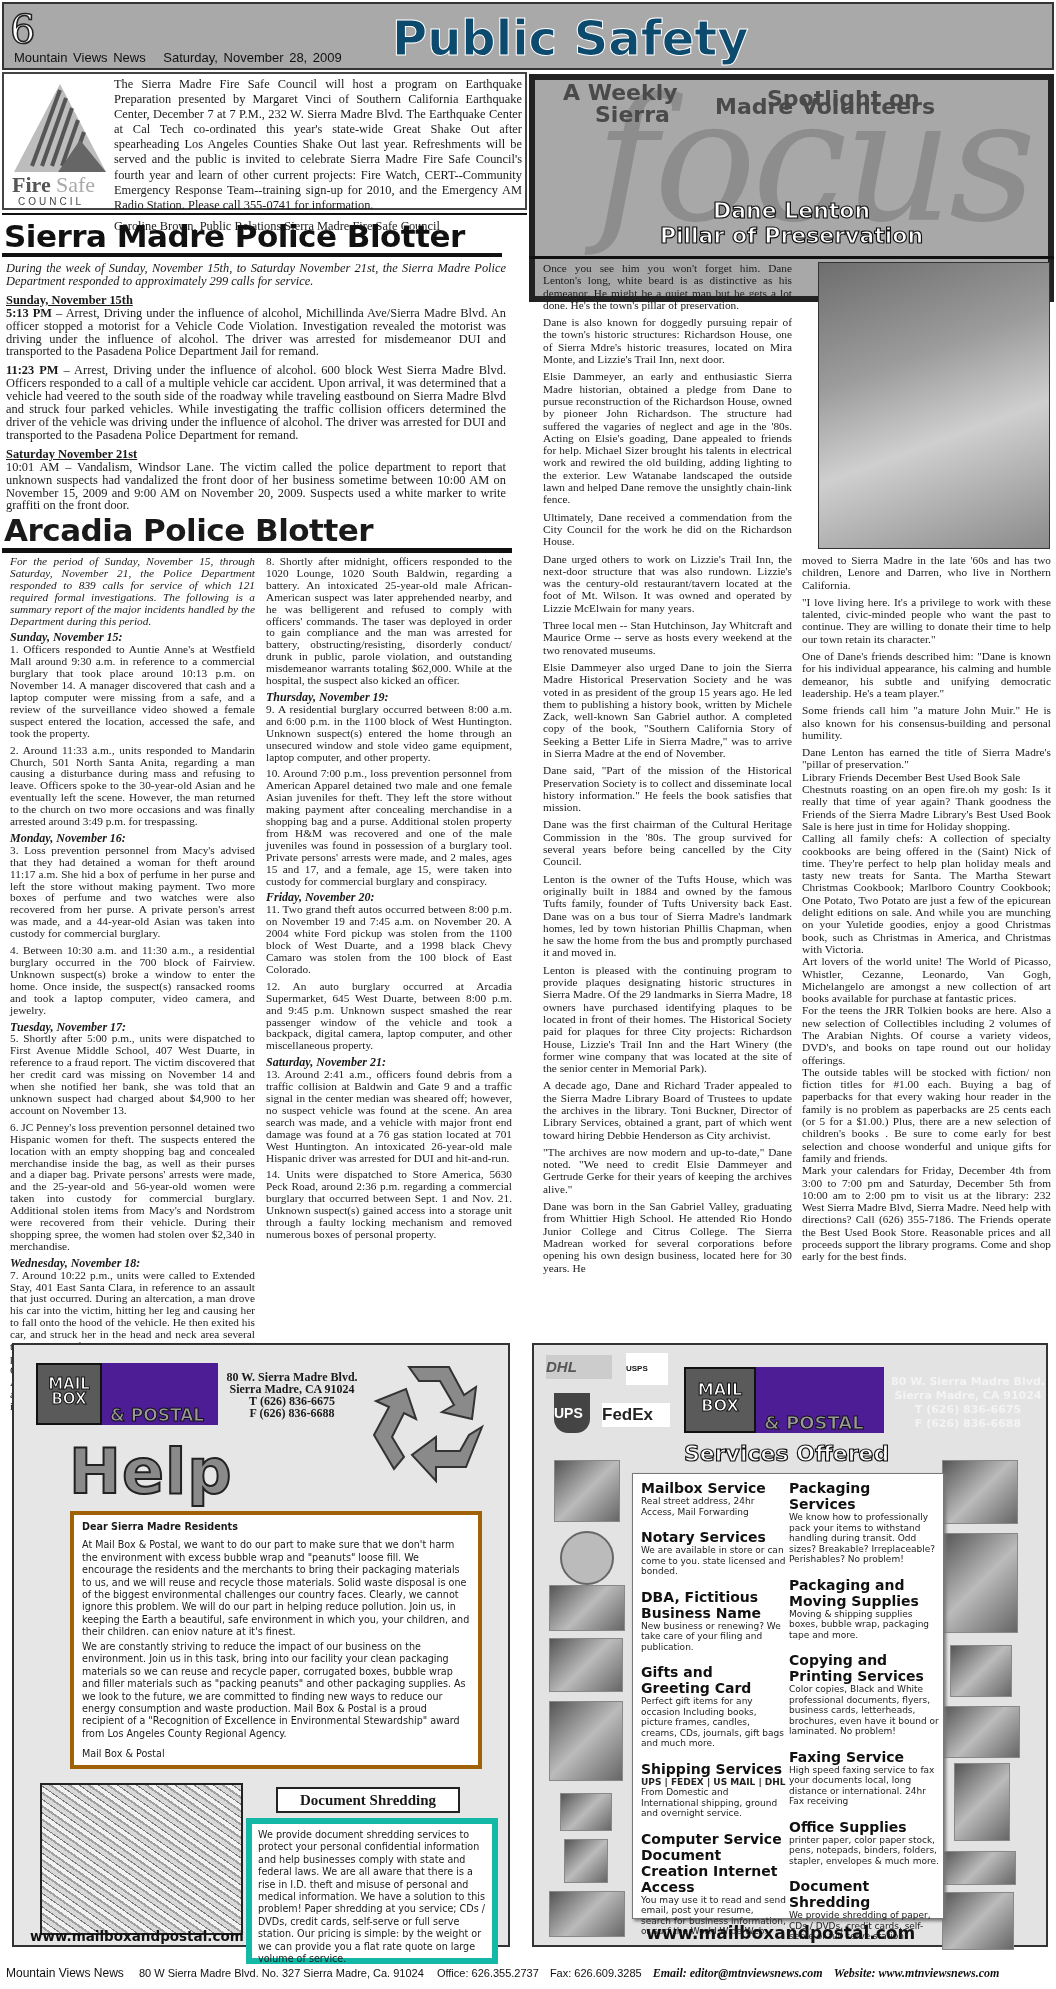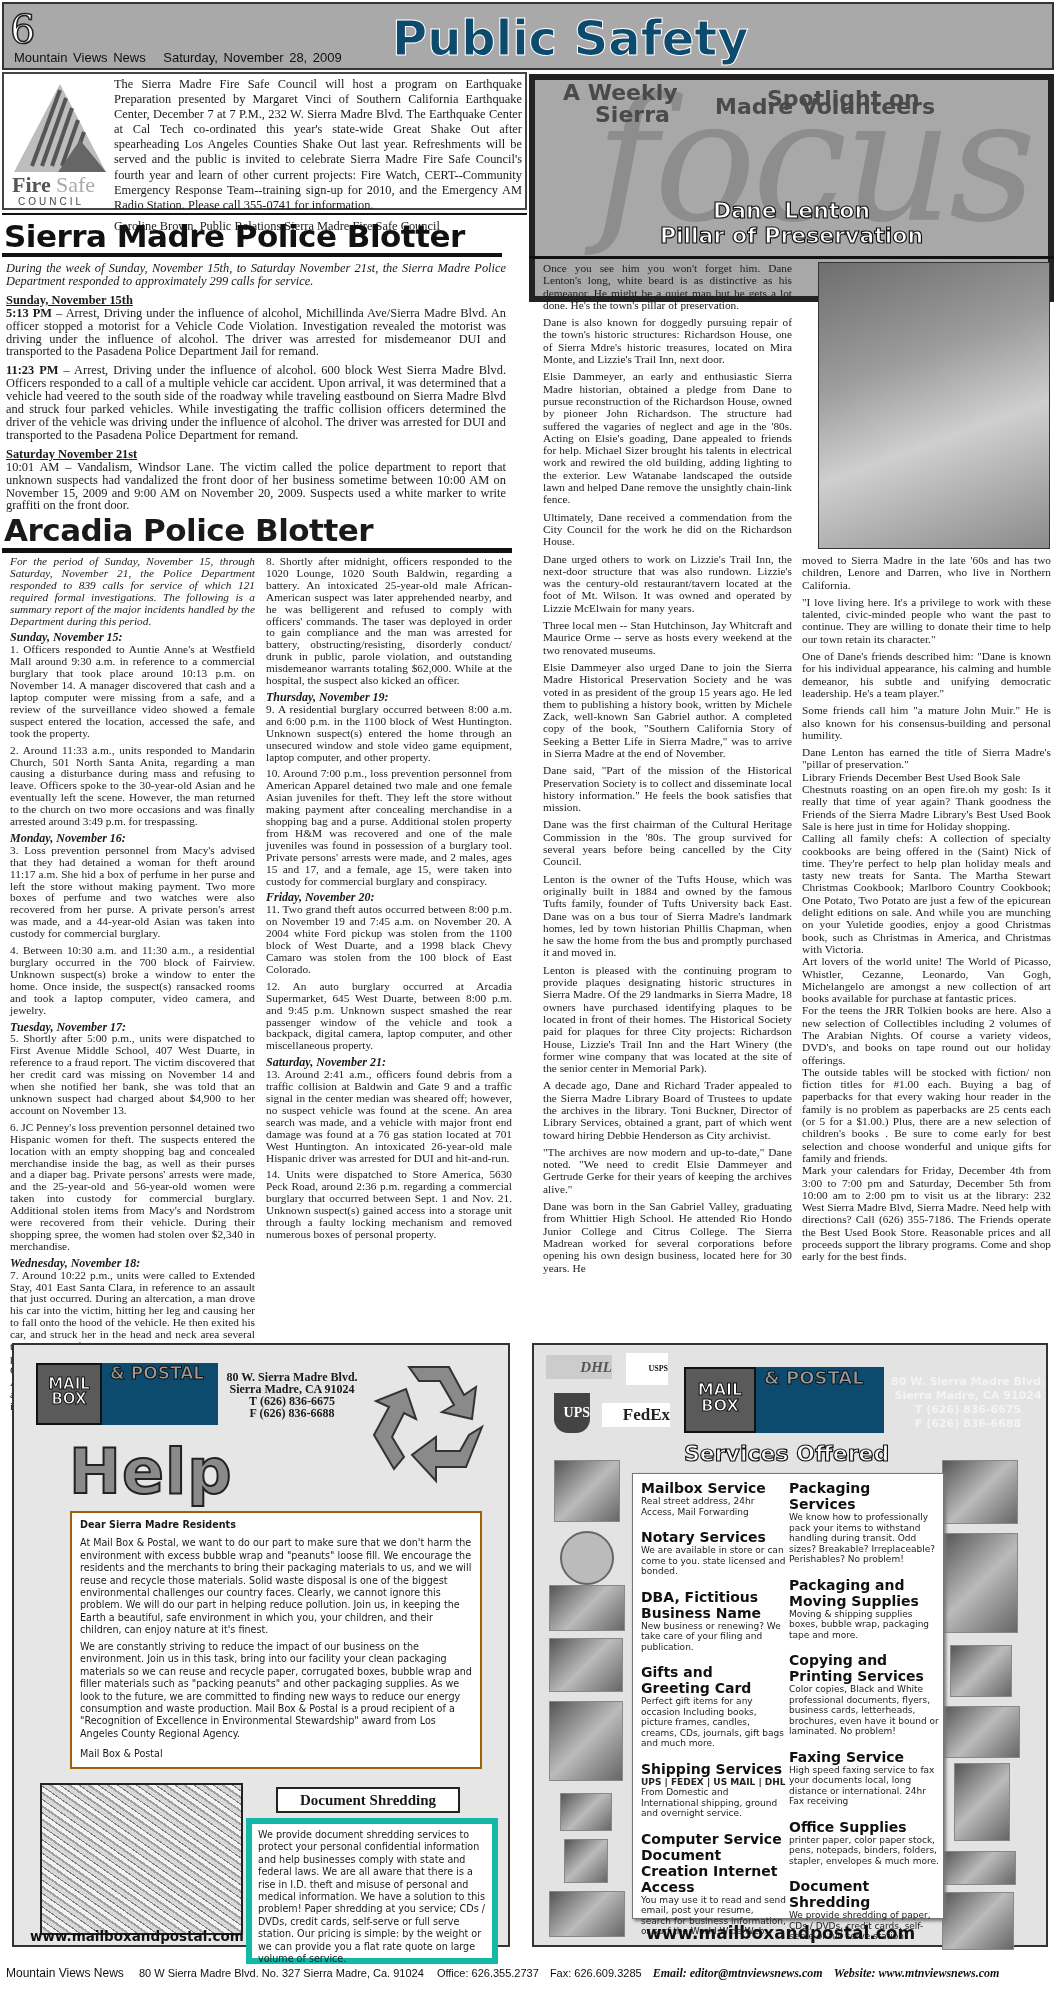--- a/index.html
+++ b/index.html
@@ -25,36 +25,36 @@
 .col{font-size:11.3px;line-height:11.9px;text-align:justify}
 .col p{margin-bottom:5px}
 .col .day{font-style:italic;font-weight:bold;font-size:12px;margin-top:3px}
 .focus{left:529px;top:74px;width:525px;height:228px;border:6px solid #222;background:#a8a8a8;overflow:hidden}
 .focus-word{left:60px;top:-18px;font-family:"DejaVu Serif",serif;font-style:italic;font-size:170px;color:#8d8d8d;letter-spacing:-4px}
 .focus-l1{font-family:"DejaVu Sans",sans-serif;font-weight:bold;font-size:22px;color:#4a4a4a;line-height:22px}
 .focus-name{left:0;width:513px;text-align:center;font-family:"DejaVu Sans",sans-serif;font-weight:bold;font-size:22px;color:#fff;-webkit-text-stroke:1.2px #111;line-height:25px}
 .photo{left:818px;top:262px;width:232px;height:287px;background:linear-gradient(160deg,#6e6e6e 0%,#9c9c9c 35%,#cfcfcf 60%,#8b8b8b 100%);border:1px solid #333}
 .ad-left{left:12px;top:1343px;width:498px;height:604px;border:2px solid #333;background:#e6e6e6}
 .ad-right{left:532px;top:1343px;width:516px;height:604px;border:2px solid #333;background:#e3e3e3}
-.mbp-logo{display:flex;align-items:flex-start;background:#0c4a6e}
+.mbp-logo{display:flex;align-items:flex-end;background:#4c1d95}
 .mbp-box{background:#5a5a5a;border:2px solid #111;color:#fff;font-family:"DejaVu Sans",sans-serif;font-weight:bold;text-align:center;-webkit-text-stroke:1px #111;line-height:1}
 .mbp-postal{font-family:"DejaVu Sans",sans-serif;font-weight:bold;color:#9a9a9a;-webkit-text-stroke:1px #111;padding:0 8px}
 .addr{font-family:"Liberation Serif",serif;font-weight:bold;text-align:center;line-height:12px;font-size:12px}
 .help{font-family:"DejaVu Sans",sans-serif;font-weight:bold;font-size:62px;color:#8a8a8a;-webkit-text-stroke:2px #222;letter-spacing:1px}
-.letter{background:#fff;border:2px solid #a16207;font-family:"DejaVu Sans",sans-serif;font-size:9.6px;line-height:12.4px;padding:6px 8px}
+.letter{background:#fff;border:4px solid #a16207;font-family:"DejaVu Sans",sans-serif;font-size:9.6px;line-height:12.4px;padding:6px 8px}
 .letter p{margin-bottom:8px}
 .shred-img{background:repeating-linear-gradient(35deg,#d9d9d9 0 4px,#a0a0a0 4px 6px,#f2f2f2 6px 10px,#7a7a7a 10px 11px);border:2px solid #222}
 .ds-title{background:#fff;border:2px solid #222;text-align:center;font-weight:bold;font-size:15px;font-family:"Liberation Serif",serif}
 .ds-body{background:#fff;border:6px solid #14b8a6;font-family:"DejaVu Sans",sans-serif;font-size:9.6px;line-height:12.4px;padding:5px 6px}
 .url{font-family:"DejaVu Sans",sans-serif;font-weight:bold;color:#111}
 .svc-panel{background:#fff;border:1px solid #777;box-shadow:2px 2px 3px #777}
 .svc h4{font-family:"DejaVu Sans",sans-serif;font-weight:bold;font-size:14px;line-height:16px;color:#111}
 .svc p{font-family:"DejaVu Sans",sans-serif;font-size:9px;line-height:10.5px;color:#222;margin-bottom:12px}
 .thumb{background:linear-gradient(135deg,#555,#bbb,#666);border:1px solid #888}
-.carrier{font-family:Liberation Serif, serif;font-weight:bold;text-align:right}
+.carrier{font-family:Liberation Sans, sans-serif;font-weight:bold;text-align:left}
 .footer{left:0;top:1966px;width:1056px;height:20px;font-family:"Liberation Sans",sans-serif;font-size:11px;color:#111;padding-left:6px;white-space:nowrap}
 .footer .it2{font-family:"Liberation Serif",serif;font-style:italic;font-weight:bold;font-size:12px}
 </style>
 </head>
 <body>
 
 <div class="abs masthead">
   <div class="abs pagenum">6</div>
   <div class="abs mh-sub">
     <span>Mountain Views News</span>

